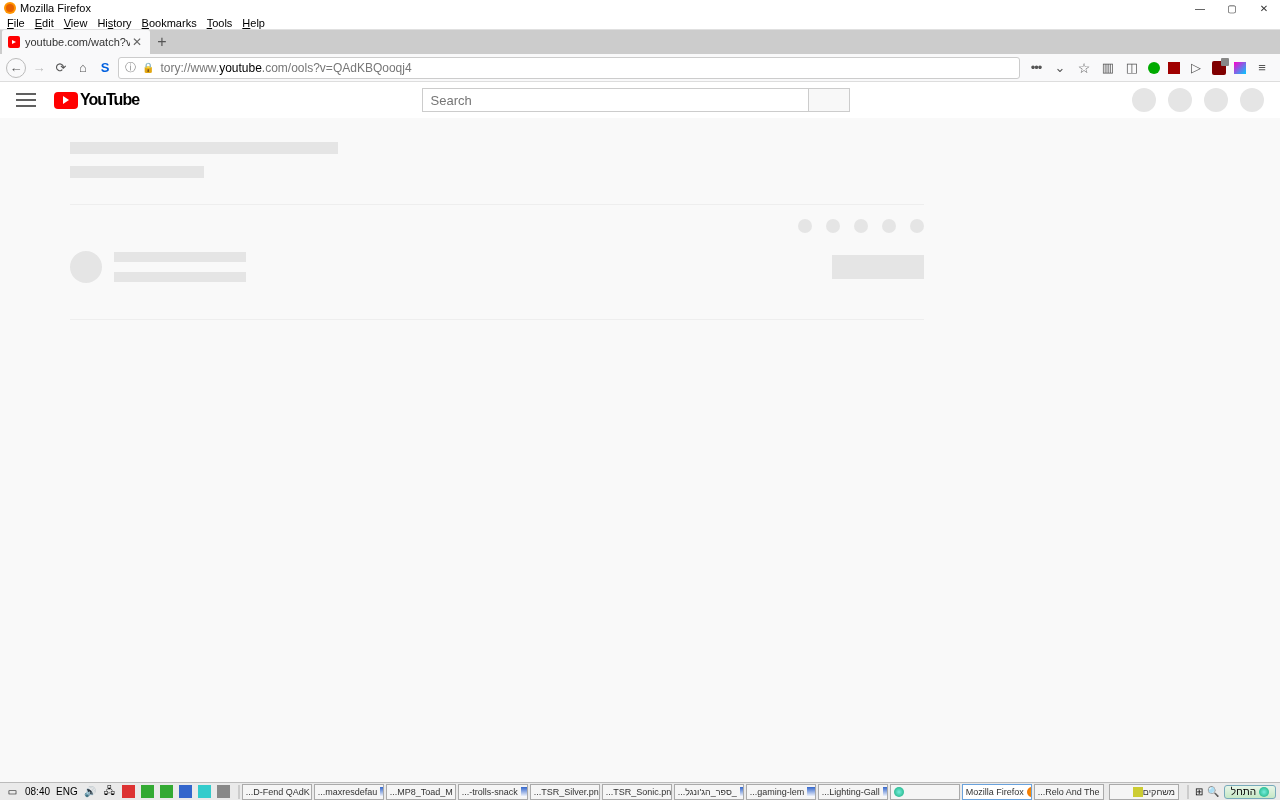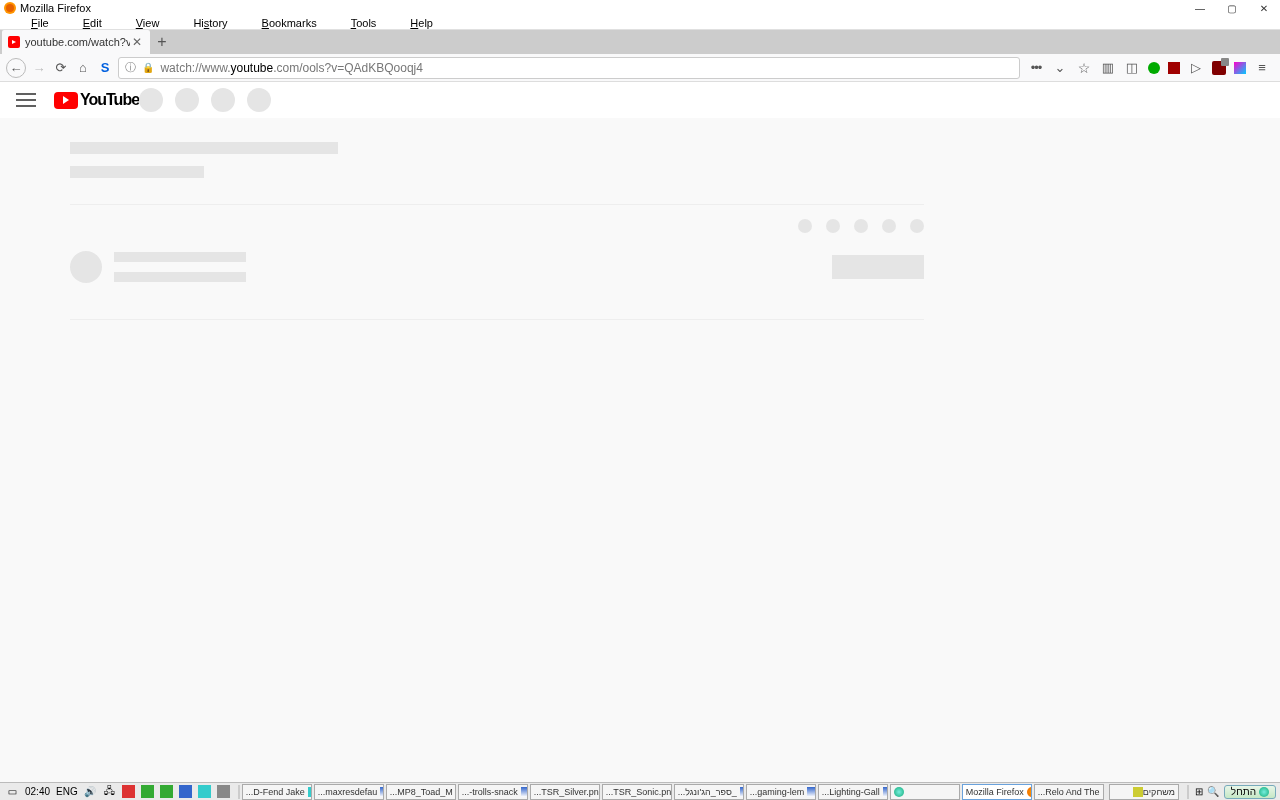--- a/index.html
+++ b/index.html
@@ -7,21 +7,21 @@
 
 
 .titlebar { height: 16px; background: #fff; display: flex; align-items: center; padding: 0 4px; font-size: 11px; color: #000; }
 .titlebar .ff-icon { width: 12px; height: 12px; background: #ff9500; border-radius: 50%; margin-right: 4px; position: relative; }
 .titlebar .ff-icon::after { content: ''; position: absolute; inset: 2px; background: #e66000; border-radius: 50%; }
 .win-controls { position: absolute; right: 0; top: 0; height: 16px; display: flex; }
 .win-controls div { width: 32px; height: 16px; display: flex; align-items: center; justify-content: center; font-size: 10px; color: #333; cursor: pointer; }
 
 
 .menubar { height: 14px; background: #fff; display: flex; align-items: center; padding: 0 2px; font-size: 11px; border-bottom: 1px solid #e0e0e0; }
-.menubar span { padding: 0 5px; cursor: pointer; margin-left: 24px; }
+.menubar span { padding: 0 5px; cursor: pointer; }
 .menubar span u { text-decoration: underline; }
 
 
 .tabbar { height: 24px; background: #cccccc; display: flex; align-items: flex-end; padding-left: 2px; }
 .tab { height: 24px; width: 148px; background: #f9f9fa; display: flex; align-items: center; padding: 0 6px; font-size: 11px; color: #333; border-top-left-radius: 2px; border-top-right-radius: 2px; position: relative; }
 .tab .favicon { width: 12px; height: 12px; background: #ff0000; border-radius: 2px; margin-right: 5px; display: flex; align-items: center; justify-content: center; }
 .tab .favicon::after { content: ''; width: 0; height: 0; border-left: 4px solid #fff; border-top: 2px solid transparent; border-bottom: 2px solid transparent; }
 .tab .tab-title { flex: 1; white-space: nowrap; overflow: hidden; }
 .tab .close { font-size: 12px; color: #666; cursor: pointer; padding: 0 2px; }
 .newtab { width: 24px; height: 24px; display: flex; align-items: center; justify-content: center; color: #555; font-size: 16px; cursor: pointer; }
@@ -136,21 +136,21 @@
 <div class="navrow">
   <div class="navbtn circle">←</div>
   <div class="navbtn disabled">→</div>
   <div class="navbtn">⟳</div>
   <div class="navbtn">⌂</div>
   <div class="navbtn sblue">S</div>
   <div class="urlbox">
     <span class="shield">ⓘ</span>
     <span class="lock">🔒</span>
     <span class="url-text">
-      <span>watch://www.</span><span class="domain">youtube</span><span>.com/ools?v=QAdKBQooqj4</span>
+      <span>tory://www.</span><span class="domain">youtube</span><span>.com/ools?v=QAdKBQooqj4</span>
     </span>
   </div>
   <div class="right-icons">
     <div class="ri dots">•••</div>
     <div class="ri">⌄</div>
     <div class="ri star">☆</div>
     <div class="ri">▥</div>
     <div class="ri">◫</div>
     <div class="ri sq-green"></div>
     <div class="ri sq-red"></div>
@@ -164,20 +164,26 @@
 <div class="yt-header">
   <div class="yt-hamburger">
       <div></div>
       <div></div>
       <div></div>
     </div>
   <div class="yt-logo">
     <div class="play"></div>
     <div class="word">YouTube</div>
   </div>
+  <div class="yt-search-wrap">
+    <div class="yt-search">
+      <input type="text" placeholder="Search" style="">
+      <div class="sbtn"></div>
+    </div>
+  </div>
   <div class="yt-right-circles">
     <div></div>
     <div></div>
     <div></div>
     <div></div>
   </div>
 </div>
 
 <div class="yt-body">
   <div class="yt-content">
@@ -203,35 +209,35 @@
       </div>
       <div class="sk-sub-btn"></div>
     </div>
     <hr>
   </div>
 </div>
 
 <div class="taskbar">
   <div class="tray-left">
     <span class="ic">▭</span>
-    <span class="time">02:40</span>
+    <span class="time">08:40</span>
     <span class="lang">ENG</span>
     <span class="ic">🔊</span>
     <span class="ic">🖧</span>
     <span class="ic sq sq10 ic-red"></span>
     <span class="ic sq sq10 ic-grn"></span>
     <span class="ic sq sq10 ic-grn"></span>
     <span class="ic sq sq10 ic-blu"></span>
     <span class="ic sq sq10 ic-cyan"></span>
     <span class="ic sq sq10 ic-gray"></span>
   </div>
   <div class="tb-sep"></div>
   <div class="task-items">
     <div class="task-item">
-        <span>...D-Fend Jake</span>
+        <span>...D-Fend QAdK</span>
         <span class="ti-icon sq ic-cyan"></span>
       </div>
     <div class="task-item">
         <span>...maxresdefau</span>
         <span class="ti-icon sq ic-paint"></span>
       </div>
     <div class="task-item">
         <span>...MP8_Toad_M</span>
       </div>
     <div class="task-item">

